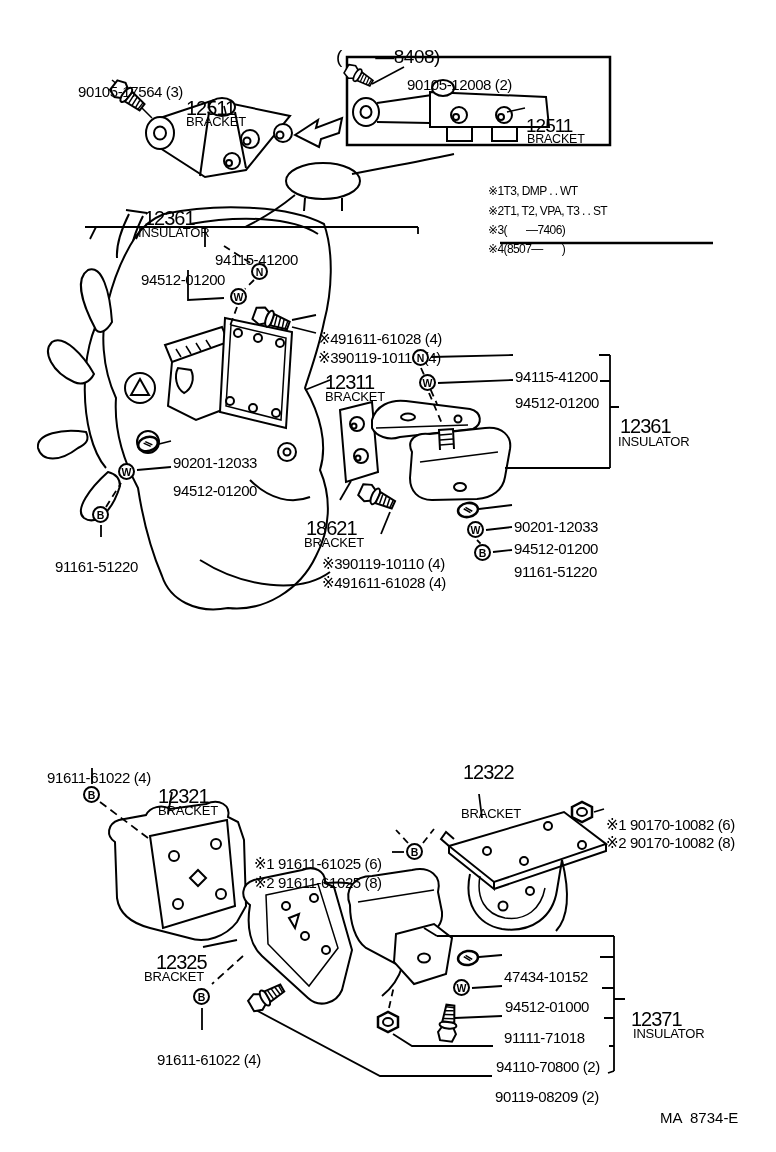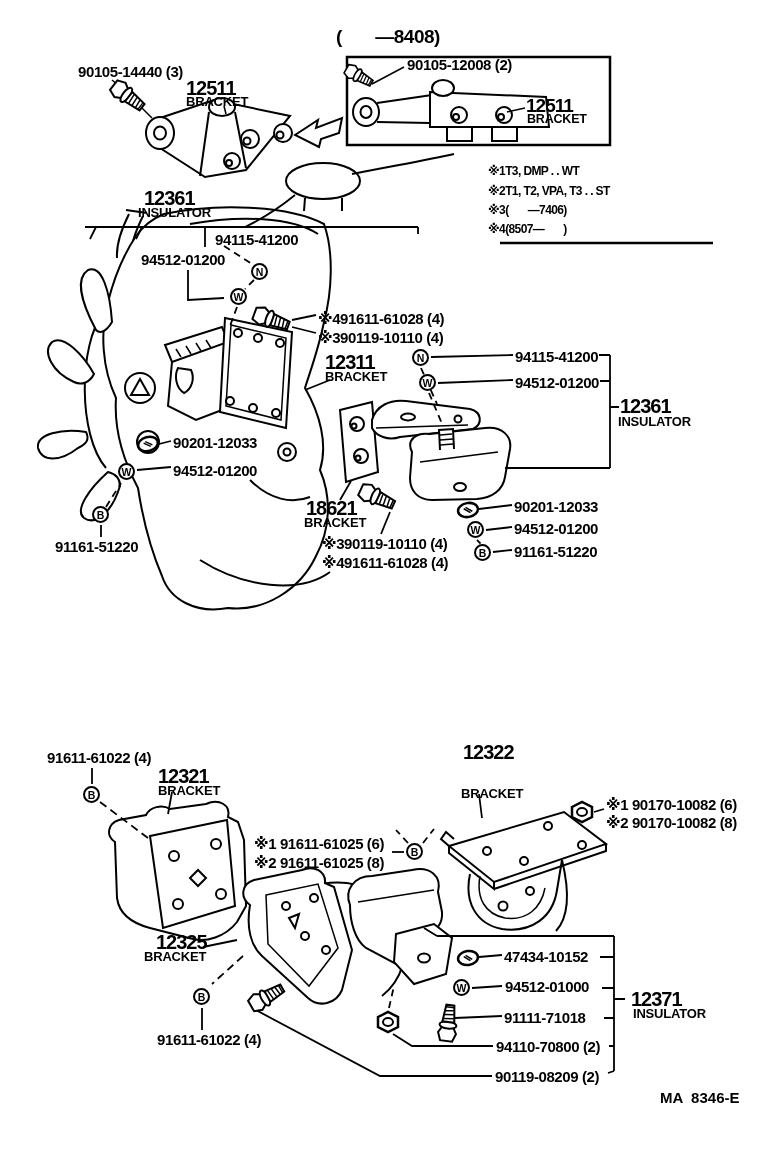--- a/index.html
+++ b/index.html
@@ -1,20 +1,20 @@
 <!DOCTYPE html>
 <html><head>
 <meta charset="utf-8">
 <style>
   html,body{margin:0;padding:0;background:#fff;}
   .page{position:relative;width:776px;height:1152px;background:#fff;overflow:hidden;
         font-family:"Liberation Sans","DejaVu Sans",sans-serif;color:#000;}
   .art{position:absolute;left:0;top:0;}
-  .lbl{position:absolute;font-weight:700;font-size:15px;line-height:1.05;
-       letter-spacing:-0.4px;white-space:pre;}
+  .lbl{position:absolute;font-weight:400;font-size:15px;line-height:1.05;
+       letter-spacing:-0.4px;white-space:pre;margin-top:20px;}
   .big{font-size:20px;letter-spacing:-1px;}
   .sub{font-size:13px;letter-spacing:-0.2px;text-align:right;}
   .note{font-size:19px;letter-spacing:-0.5px;}
   .legend{font-size:12px;letter-spacing:-0.6px;}
   .circ{position:absolute;width:13px;height:13px;border:2.5px solid #000;border-radius:50%;
         background:#fff;display:flex;align-items:center;justify-content:center;
         font-size:10.5px;font-weight:700;letter-spacing:0;}
 </style>
 </head>
 <body>
@@ -221,21 +221,21 @@
   <use href="#boltsym" transform="translate(368,493) rotate(25)"></use>
   <use href="#boltsym" transform="translate(258,1002) rotate(-30)"></use>
   <use href="#boltsym" transform="translate(447,1033) rotate(-83)"></use>
   <use href="#nutsym" transform="translate(582,812)"></use>
   <use href="#nutsym" transform="translate(388,1022)"></use>
   <use href="#washsym" transform="translate(148,444) rotate(-15)"></use>
   <use href="#washsym" transform="translate(468,510) rotate(-10)"></use>
   <use href="#washsym" transform="translate(468,958) rotate(-8)"></use>
 </svg>
 
-<div class="lbl" style="left:78px;top:64px;">90105-14440 (3)</div>
+<div class="lbl" style="left:78px;top:64px;">90105-17564 (3)</div>
 <div class="lbl big" style="left:186px;top:78px;">12511</div>
 <div class="lbl sub" style="left:186px;top:95px;">BRACKET</div>
 
 <div class="lbl note" style="left:336px;top:27px;">(       —8408)</div>
 <div class="lbl" style="left:407px;top:57px;">90105-12008 (2)</div>
 <div class="lbl big" style="left:526px;top:96px;font-size:19px;">12511</div>
 <div class="lbl sub" style="left:527px;top:113px;font-size:12.5px;">BRACKET</div>
 
 <div class="lbl legend" style="left:488px;top:165px;">※1T3, DMP . . WT</div>
 <div class="lbl legend" style="left:488px;top:185px;">※2T1, T2, VPA, T3 . . ST</div>
@@ -290,21 +290,21 @@
 <div class="lbl" style="left:505px;top:979px;">94512-01000</div>
 <div class="lbl" style="left:504px;top:1010px;">91111-71018</div>
 <div class="lbl" style="left:496px;top:1039px;">94110-70800 (2)</div>
 <div class="lbl" style="left:495px;top:1069px;">90119-08209 (2)</div>
 
 <div class="lbl big" style="left:631px;top:989px;">12371</div>
 <div class="lbl sub" style="left:633px;top:1007px;">INSULATOR</div>
 
 <div class="lbl" style="left:157px;top:1032px;">91611-61022 (4)</div>
 
-<div class="lbl" style="left:660px;top:1090px;letter-spacing:0;">MA  8346-E</div>
+<div class="lbl" style="left:660px;top:1090px;letter-spacing:0;">MA  8734-E</div>
 
 <div class="circ" style="left:251px;top:263px;">N</div>
 <div class="circ" style="left:230px;top:288px;">W</div>
 <div class="circ" style="left:412px;top:349px;">N</div>
 <div class="circ" style="left:419px;top:374px;">W</div>
 <div class="circ" style="left:118px;top:463px;">W</div>
 <div class="circ" style="left:92px;top:506px;">B</div>
 <div class="circ" style="left:467px;top:521px;">W</div>
 <div class="circ" style="left:474px;top:544px;">B</div>
 <div class="circ" style="left:83px;top:786px;">B</div>

